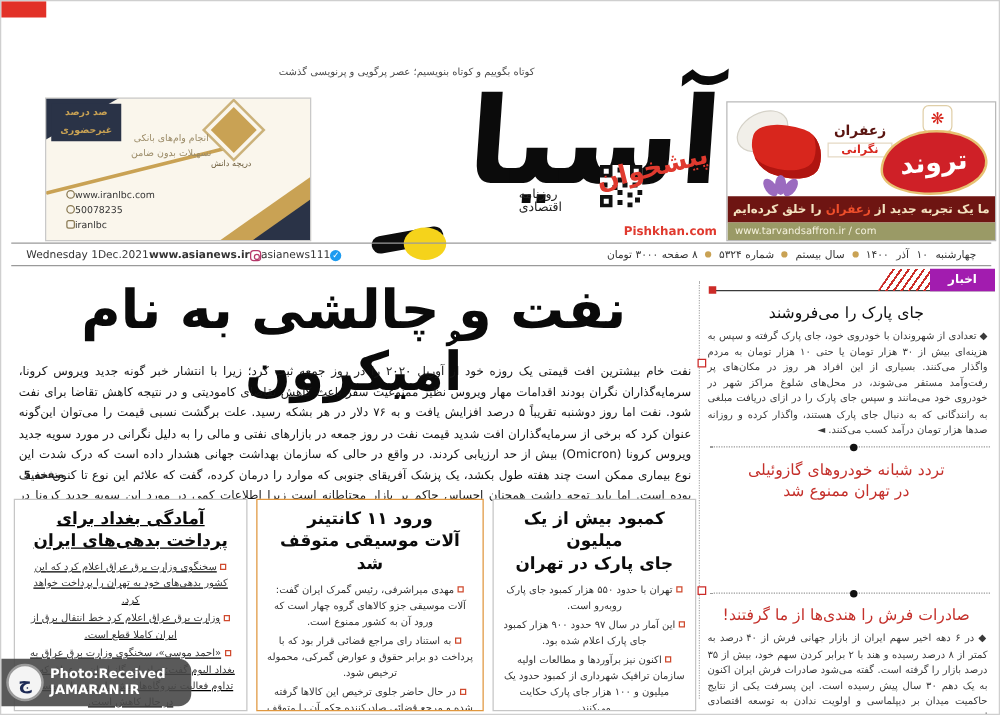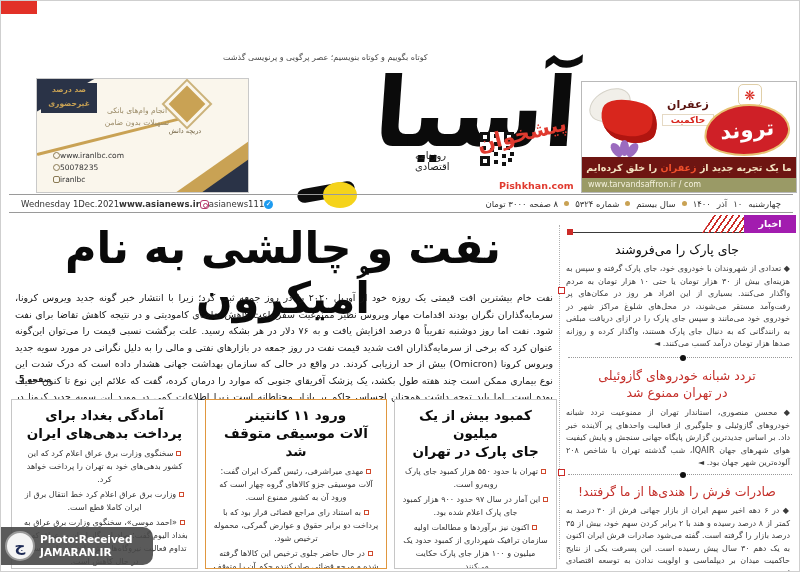--- a/index.html
+++ b/index.html
@@ -188,21 +188,21 @@
 
   <div id="right-ad" class="abs">
     <div id="sa-bowl" class="abs"></div>
     <div id="sa-threads" class="abs"></div>
     <div id="sa-flower" class="abs">
       <span class="petal" style="left:0; top:2px; transform:rotate(-35deg);"></span>
       <span class="petal" style="left:8px; top:0;"></span>
       <span class="petal" style="left:16px; top:2px; transform:rotate(35deg);"></span>
     </div>
     <div id="sa-label1" class="abs rtl">زعفران</div>
-    <div id="sa-label2" class="abs rtl">حاکمیت</div>
+    <div id="sa-label2" class="abs rtl">نگرانی</div>
     <div id="sa-logo-flower" class="abs">❋</div>
     <div id="sa-logo" class="abs rtl">تروند</div>
     <div id="sa-slogan" class="abs rtl"><span>ما یک تجربه جدید از </span><span class="hl">زعفران</span><span> را خلق کرده‌ایم</span></div>
     <div id="sa-url" class="abs">www.tarvandsaffron.ir / com</div>
   </div>
 
   <div id="dateline" class="abs">
     <div id="dl-left">
       <span>Wednesday 1Dec.2021</span>
       <span style="font-weight:bold;">www.asianews.ir</span>
@@ -222,21 +222,21 @@
       <span class="dot-sep"></span>
       <span>۸ صفحه ۳۰۰۰ تومان</span>
     </div>
   </div>
 
   <div id="headline" class="abs rtl">نفت و چالشی به نام اُمیکرون</div>
   <div id="lead" class="abs rtl">نفت خام بیشترین افت قیمتی یک روزه خود از آوریل ۲۰۲۰ را در روز جمعه ثبت کرد؛ زیرا با انتشار خبر گونه جدید ویروس کرونا، سرمایه‌گذاران نگران بودند اقدامات مهار ویروس نظیر ممنوعیت سفر باعث کاهش تقاضای کامودیتی و در نتیجه کاهش تقاضا برای نفت شود. نفت اما روز دوشنبه تقریباً ۵ درصد افزایش یافت و به ۷۶ دلار در هر بشکه رسید. علت برگشت نسبی قیمت را می‌توان این‌گونه عنوان کرد که برخی از سرمایه‌گذاران افت شدید قیمت نفت در روز جمعه در بازارهای نفتی و مالی را به دلیل نگرانی در مورد سویه جدید ویروس کرونا (Omicron) بیش از حد ارزیابی کردند. در واقع در حالی که سازمان بهداشت جهانی هشدار داده است که درک شدت این نوع بیماری ممکن است چند هفته طول بکشد، یک پزشک آفریقای جنوبی که موارد را درمان کرده، گفت که علائم این نوع تا کنون خفیف بوده است. اما باید توجه داشت همچنان احساس حاکم بر بازار محتاطانه است زیرا اطلاعات کمی در مورد این سویه جدید کرونا در دسترس می‌باشد.</div>
   <div id="page-ref" class="abs rtl">صفحه 5</div>
 
   <div id="boxes" class="abs">
-    <div class="box" style="width:187px;">
+    <div class="box" style="width:187px;text-decoration:underline;">
       <h3><span>آمادگی بغداد برای</span><br><span>پرداخت بدهی‌های ایران</span></h3>
       <div class="bullet"><span class="sq-bullet"></span><span>سخنگوی وزارت برق عراق اعلام کرد که این کشور بدهی‌های خود به تهران را پرداخت خواهد کرد.</span></div>
       <div class="bullet"><span class="sq-bullet"></span><span>وزارت برق عراق اعلام کرد خط انتقال برق از ایران کاملا قطع است.</span></div>
       <div class="bullet"><span class="sq-bullet"></span><span>«احمد موسی»، سخنگوی وزارت برق عراق به بغداد الیوم گفت: صادرات گاز ایران به عراق که در تداوم فعالیت نیروگاه‌ها نقش دارد، به طور مستمر در حال کاهش است.</span></div>
     </div>
     <div class="box" id="box-mid" style="width:182px;">
       <h3><span>ورود ۱۱ کانتینر</span><br><span>آلات موسیقی متوقف شد</span></h3>
       <div class="bullet"><span class="sq-bullet"></span><span>مهدی میراشرفی، رئیس گمرک ایران گفت: آلات موسیقی جزو کالاهای گروه چهار است که ورود آن به کشور ممنوع است.</span></div>
       <div class="bullet"><span class="sq-bullet"></span><span>به استناد رای مراجع قضائی قرار بود که با پرداخت دو برابر حقوق و عوارض گمرکی، محموله ترخیص شود.</span></div>
       <div class="bullet"><span class="sq-bullet"></span><span>در حال حاضر جلوی ترخیص این کالاها گرفته شده و مرجع قضائی صادرکننده حکم آن را متوقف کرده است.</span></div>
@@ -256,21 +256,20 @@
     <div id="nc-hatch"></div>
     <div id="nc-tag" class="rtl">اخبار</div>
 
     <div class="news-title rtl" style="top:26px; color:#0c0c0c;">جای پارک را می‌فروشند</div>
     <div class="news-body" style="top:48px; height:88px;">◆ تعدادی از شهروندان با خودروی خود، جای پارک گرفته و سپس به هزینه‌ای بیش از ۳۰ هزار تومان یا حتی ۱۰ هزار تومان به مردم واگذار می‌کنند. بسیاری از این افراد هر روز در مکان‌های پر رفت‌وآمد مستقر می‌شوند، در محل‌های شلوغ مراکز شهر در خودروی خود می‌مانند و سپس جای پارک را در ازای دریافت مبلغی به رانندگانی که به دنبال جای پارک هستند، واگذار کرده و روزانه صدها هزار تومان درآمد کسب می‌کنند. ◄</div>
     <div class="news-sep" style="top:142px;"></div>
 
     <div class="news-title rtl" style="top:152px; color:#c4302b;">
       <span>تردد شبانه خودروهای گازوئیلی</span><br><span>در تهران ممنوع شد</span>
     </div>
-    <div class="news-body" style="top:192px; height:64px;">◆ محسن منصوری، استاندار تهران از ممنوعیت تردد شبانه خودروهای گازوئیلی و جلوگیری از فعالیت واحدهای پر آلاینده خبر داد. بر اساس جدیدترین گزارش پایگاه جهانی سنجش و پایش کیفیت هوای شهرهای جهان IQAIR، شب گذشته تهران با شاخص ۲۰۸ آلوده‌ترین شهر جهان بود. ◄</div>
     <div class="news-sep" style="top:259px;"></div>
 
     <div class="news-title rtl" style="top:268px; color:#c4302b;">صادرات فرش را هندی‌ها از ما گرفتند!</div>
     <div class="news-body" style="top:290px; height:58px;">◆ در ۶ دهه اخیر سهم ایران از بازار جهانی فرش از ۴۰ درصد به کمتر از ۸ درصد رسیده و هند با ۲ برابر کردن سهم خود، بیش از ۳۵ درصد بازار را گرفته است. گفته می‌شود صادرات فرش ایران اکنون به یک دهم ۳۰ سال پیش رسیده است. این پسرفت یکی از نتایج حاکمیت میدان بر دیپلماسی و اولویت ندادن به توسعه اقتصادی است. ◄</div>
   </div>
   <div class="red-square-marker abs" style="left:557px; top:286px;"></div>
   <div class="red-square-marker abs" style="left:557px; top:468px;"></div>
 
   <div id="watermark" class="abs">
     <div id="wm-logo">ج</div>

